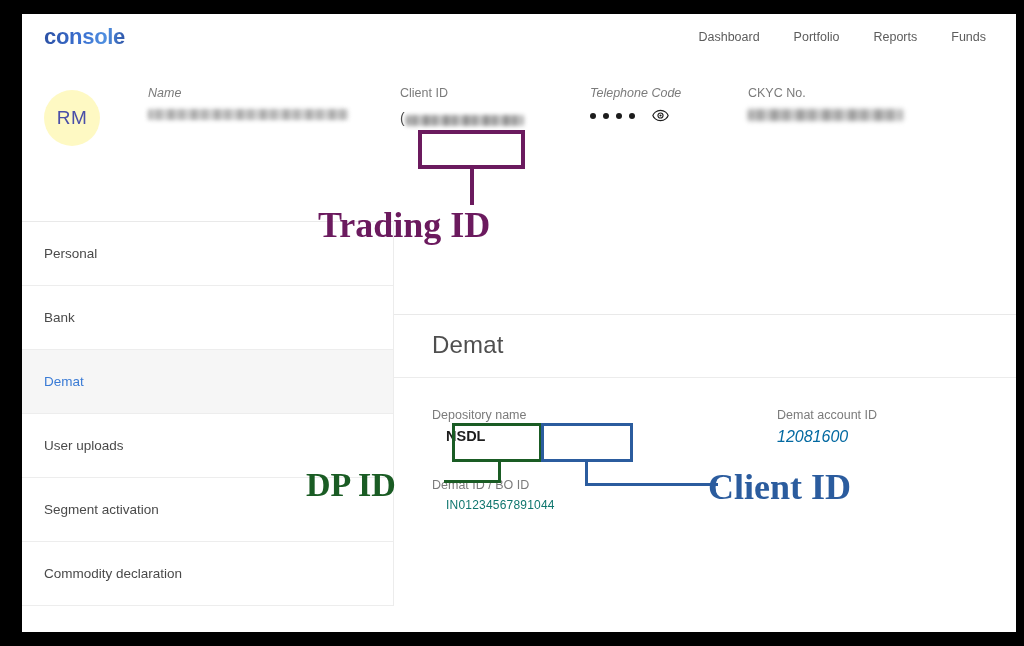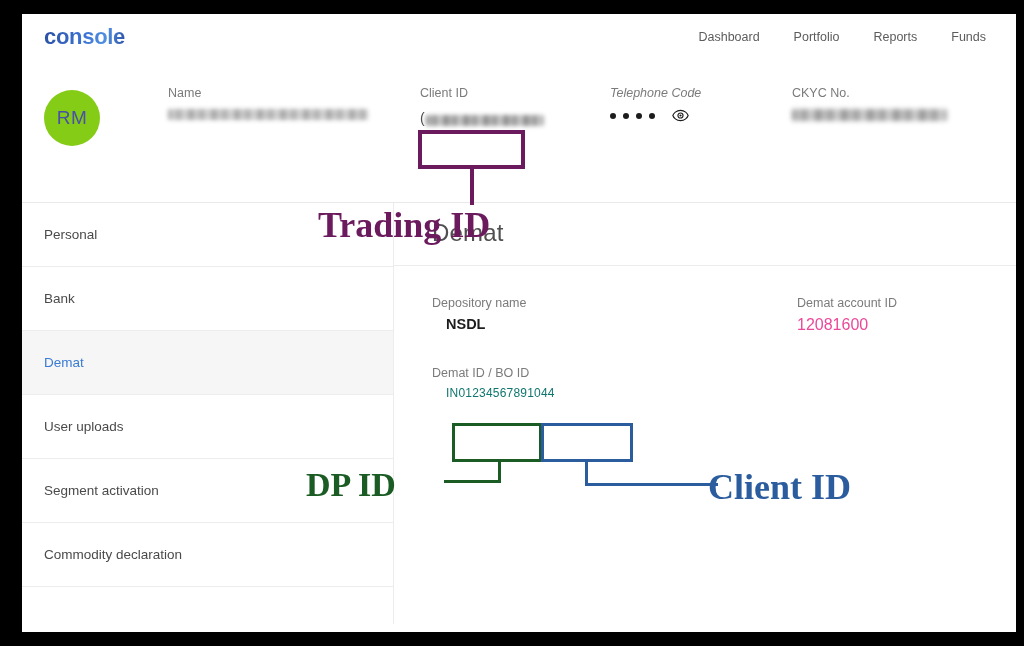--- a/index.html
+++ b/index.html
@@ -71,21 +71,21 @@
     position: relative;
     height: 142px;
     padding: 26px 0 0 22px;
     background: #ffffff;
   }
   .profile-row { display: flex; align-items: flex-start; }
 
   .avatar {
     width: 56px; height: 56px;
     border-radius: 50%;
-    background: #84cc16;
+    background: #fef9c3;
     color: #4a4fa8;
     display: flex;
     align-items: center;
     justify-content: center;
     font-size: 19px;
     letter-spacing: 0.4px;
     flex: 0 0 auto;
     margin-top: 4px;
   }
 
@@ -98,24 +98,24 @@
   }
   .redacted {
     height: 11px;
     border-radius: 2px;
     background: repeating-linear-gradient(
         90deg,
         #8d8d8d 0px, #c9c9c9 5px, #9d9d9d 11px, #d6d6d6 17px, #8f8f8f 23px);
     filter: blur(2.2px);
     opacity: 0.85;
   }
-  .f-name   { margin-left: 68px; width: 200px; }
+  .f-name   { margin-left: 48px; width: 200px; font-style: italic; }
   .f-client { margin-left: 52px; width: 150px; }
   .f-tel    { margin-left: 40px; width: 150px; font-style: italic; }
-  .f-ckyc   { margin-left: 32px; width: 160px; }
+  .f-ckyc   { margin-left: 8px; width: 160px; }
 
   .client-value-wrap {
     position: relative;
     height: 22px;
     display: flex;
     align-items: center;
   }
   .client-value {
     width: 118px;
     height: 11px;
@@ -141,21 +141,21 @@
   .ckyc-blur {
     width: 155px; height: 12px;
     background: repeating-linear-gradient(
         90deg,
         #8a8a8a 0px, #c6c6c6 6px, #9a9a9a 13px, #dadada 19px, #909090 26px);
     filter: blur(2.4px);
     border-radius: 2px;
   }
 
   
-  .body-split { display: flex; height: 422px; }
+  .body-split { display: flex; height: 422px; align-items: center; }
   .sidebar {
     width: 372px;
     border-top: 1px solid #e9e9e9;
     border-right: 1px solid #ececec;
     background: #ffffff;
   }
   .side-item {
     height: 64px;
     display: flex;
     align-items: center;
@@ -184,39 +184,39 @@
   .content-rule {
     margin: 18px 0 0 -38px;
     height: 1px;
     background: #ececec;
   }
 
   .detail-grid {
     display: flex;
     margin-top: 30px;
     padding-right: 16px;
-    gap: 20px;
   }
   .detail-col-a { width: 345px; }
   .detail-col-b { flex: 1; }
 
   .d-label {
     font-size: 12.5px;
     color: #7b7b7b;
     margin-bottom: 6px;
   }
   .d-value-bold {
     font-size: 14.5px;
     font-weight: bold;
     color: #1d1d1d;
     margin-left: 14px;
   }
   .d-value {
     font-size: 16px;
-    color: #ec4899;
+    color: #0369a1;
+    font-style: italic;
   }
 
   .demat-block { margin-top: 32px; position: relative; }
   .demat-id-value {
     font-size: 12px;
     font-weight: normal;
     color: #0f766e;
     letter-spacing: 0.2px;
     white-space: nowrap;
   }

